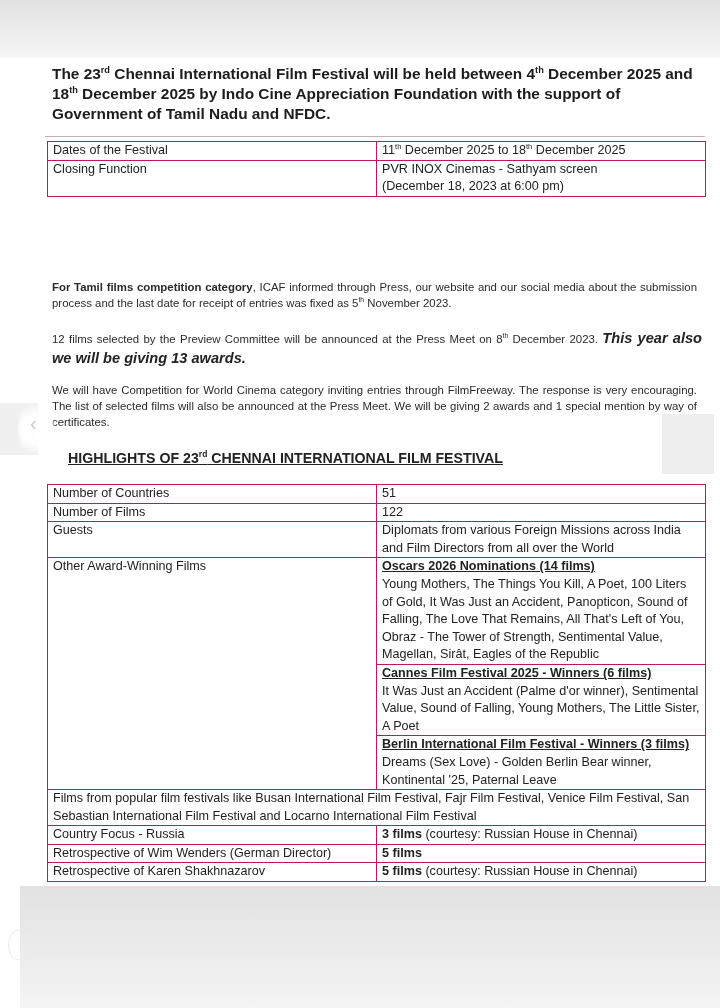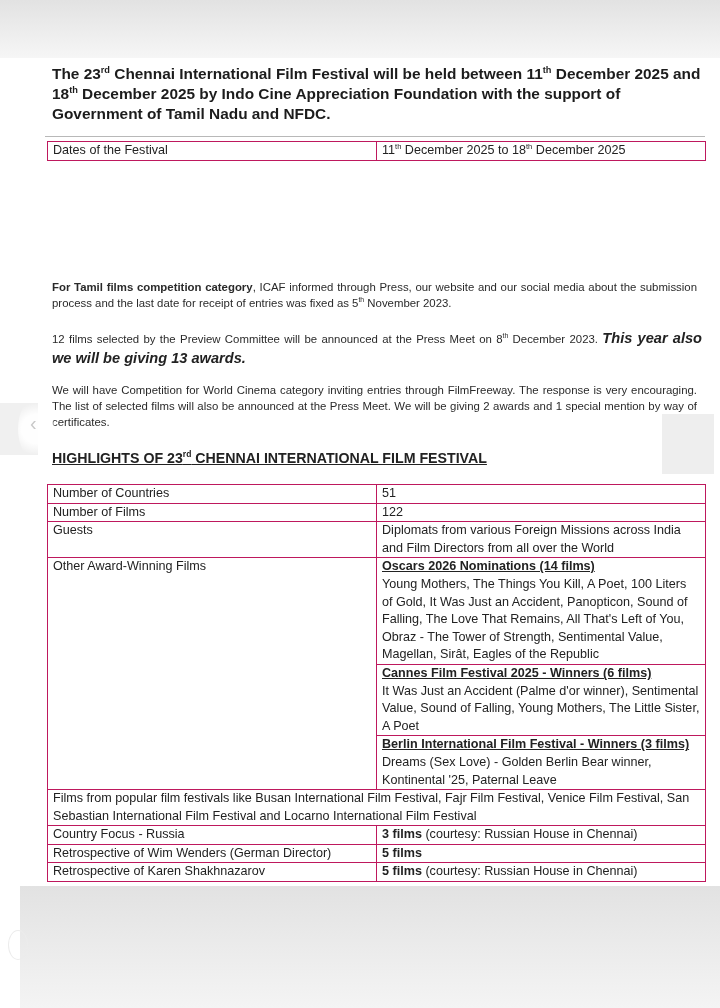--- a/index.html
+++ b/index.html
@@ -47,21 +47,21 @@
     .para {
       position: absolute; left: 52px; width: 645px;
       font-size: 11.4px; line-height: 16px; color: #2a2a2a; text-align: justify;
     }
     .p1 { top: 279px; }
     .p2 { top: 328px; width: 650px; }
     .p2 .big { font-size: 14.6px; font-weight: bold; font-style: italic; color: #222; line-height: 20px; }
     .p3 { top: 382px; }
 
     .section-head {
-      position: absolute; left: 52px; top: 450px;
+      position: absolute; left: 68px; top: 450px;
       font-size: 14.2px; font-weight: bold; text-decoration: underline; color: #222;
     }
 
     .u-head { font-weight: bold; text-decoration: underline; }
     .bold { font-weight: bold; }
 
     .nav-left {
       position: absolute; left: 0; top: 403px; width: 38px; height: 52px;
       background: #efefef; opacity: 0.92;
     }
@@ -82,33 +82,40 @@
     }
   </style>
 </head>
 <body>
 
 <div class="top-bar"></div>
 
 <div class="doc">
 
   <p class="intro">
-    <span>The 23</span><sup>rd</sup><span> Chennai International Film Festival will be held between 11</span><sup>th</sup><span> December 2025 and 18</span><sup>th</sup><span> December 2025 by Indo Cine Appreciation Foundation with the support of Government of Tamil Nadu and NFDC.</span>
+    <span>The 23</span><sup>rd</sup><span> Chennai International Film Festival will be held between 4</span><sup>th</sup><span> December 2025 and 18</span><sup>th</sup><span> December 2025 by Indo Cine Appreciation Foundation with the support of Government of Tamil Nadu and NFDC.</span>
   </p>
   <div class="intro-rule"></div>
 
   <table class="grid t1">
     <colgroup>
         <col class="c1">
         <col class="c2">
       </colgroup>
     <tbody>
         <tr>
       <td>Dates of the Festival</td>
       <td><span>11</span><sup>th</sup><span> December 2025 to 18</span><sup>th</sup><span> December 2025</span></td>
+    </tr>
+    <tr>
+      <td>Closing Function</td>
+      <td>
+            <div>PVR INOX Cinemas - Sathyam screen</div>
+            <div>(December 18, 2023 at 6:00 pm)</div>
+          </td>
     </tr>
   </tbody>
     </table>
 
   <p class="para p1"><b>For Tamil films competition category</b><span>, ICAF informed through Press, our website and our social media about the submission process and the last date for receipt of entries was fixed as 5</span><sup>th</sup><span> November 2023.</span></p>
 
   <p class="para p2"><span>12 films selected by the Preview Committee will be announced at the Press Meet on 8</span><sup>th</sup><span> December 2023. </span><span class="big">This year also we will be giving 13 awards.</span></p>
 
   <p class="para p3">We will have Competition for World Cinema category inviting entries through FilmFreeway. The response is very encouraging. The list of selected films will also be announced at the Press Meet. We will be giving 2 awards and 1 special mention by way of certificates.</p>
 

